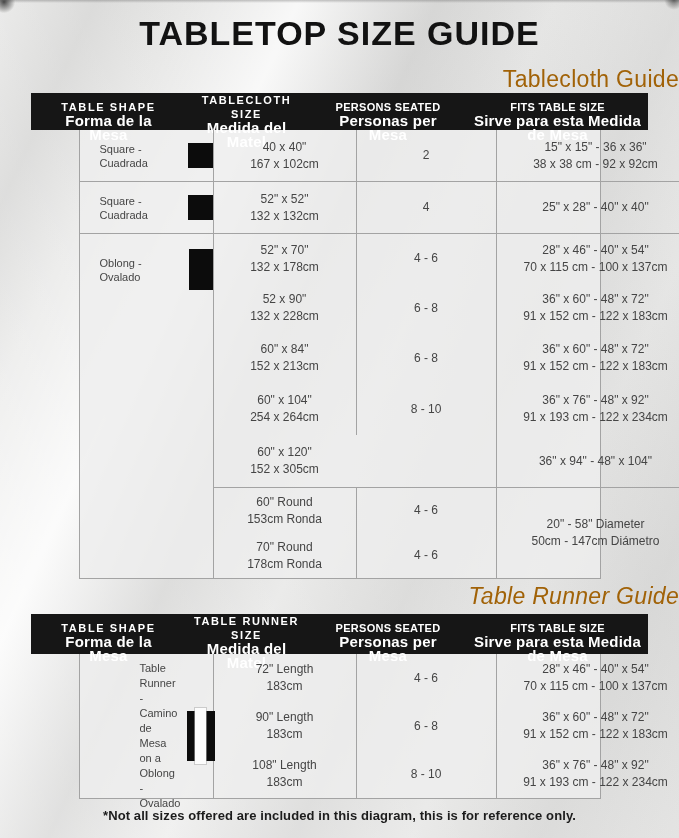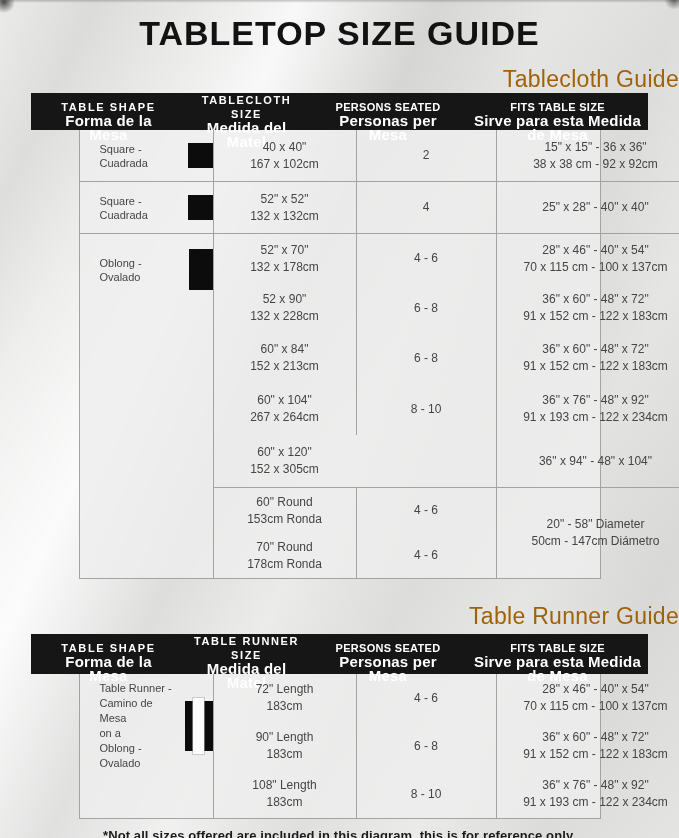--- a/index.html
+++ b/index.html
@@ -18,21 +18,21 @@
         rgba(206,206,205,0.45) 64%, rgba(255,255,255,0) 75%,
         rgba(198,198,197,0.35) 87%, rgba(255,255,255,0) 100%),
       linear-gradient(65deg, rgba(255,255,255,0.55) 0%, rgba(228,228,227,0) 45%,
         rgba(212,212,211,0.35) 72%, rgba(255,255,255,0) 100%);
   }
 
   .main-title { padding-top: 14px; font-size: 34px; line-height: 38px; font-weight: bold;
     letter-spacing: 1px; color: #121212; text-align: center; }
   .sub-title { margin-top: 14px; font-size: 23px; line-height: 26px; color: #a16207;
     text-align: right; letter-spacing: 0.3px; padding-left: 44px; }
-  .sub-title.runner-title { margin-top: 24px; }
+  .sub-title.runner-title { margin-top: 4px; font-style: italic; }
 
   .bar { width: 617px; margin: 0 auto; background: #161616; display: grid;
     grid-template-columns: 133px 143px 140px 199px; align-items: center; padding: 0 1px; }
   .bar.cloth { height: 37px; margin-top: 1px; }
   .bar.runner { height: 40px; margin-top: 5px; }
   .hcell { text-align: center; color: #ffffff; padding-left: 20px; }
   .h1 { font-size: 11px; font-weight: bold; letter-spacing: 1.6px; line-height: 14px; }
   .h1.tight { letter-spacing: 0.3px; }
   .h2 { font-size: 15px; font-weight: bold; letter-spacing: 0.2px; line-height: 14px; }
 
@@ -48,21 +48,21 @@
   .c.first { border-left: none; }
   .bt { border-top: 1px solid #a3a3a3; }
 
   .shape-cell { flex-direction: row; justify-content: flex-start; align-items: center;
     padding-left: 20px; text-align: left; }
   .shape-cell.pt15 { align-items: flex-start; padding-top: 15px; }
   .shape-cell.pt10 { align-items: flex-start; padding-top: 10px; }
   .shape-cell.pt7  { align-items: flex-start; padding-top: 7px; }
   .shape-row { display: flex; align-items: center; gap: 7px; }
   .shape-label { font-size: 11px; line-height: 14px; color: #454545; }
-  .runner-label { font-size: 11px; line-height: 15px; color: #454545; }
+  .runner-label { font-size: 11px; line-height: 15px; color: #454545; margin-left: 40px; }
 
   .icon-square { width: 25px; height: 25px; background: #0c0c0c; flex: none; }
   .icon-oblong { width: 24px; height: 41px; background: #0c0c0c; flex: none; }
   .icon-circle { width: 29px; height: 29px; border-radius: 50%; background: #0c0c0c; flex: none; }
   .icon-runner { position: relative; width: 28px; height: 56px; flex: none; }
   .icon-runner .rb { position: absolute; left: 0; top: 3px; width: 28px; height: 50px; background: #0c0c0c; }
   .icon-runner .rs { position: absolute; left: 8px; top: 0; width: 11px; height: 56px;
     background: #fcfcfc; box-shadow: 0 0 0 1px rgba(175,175,175,0.55); }
 
   .footnote { margin-top: 9px; text-align: center; font-size: 13px; font-weight: bold;
@@ -130,21 +130,21 @@
   <div class="c" style="grid-column:2;grid-row:4">
       <span>52 x 90"</span>
       <span>132 x 228cm</span>
     </div>
   <div class="c" style="grid-column:2;grid-row:5">
       <span>60" x 84"</span>
       <span>152 x 213cm</span>
     </div>
   <div class="c" style="grid-column:2;grid-row:6">
       <span>60" x 104"</span>
-      <span>267 x 264cm</span>
+      <span>254 x 264cm</span>
     </div>
   <div class="c" style="grid-column:2;grid-row:7">
       <span>60" x 120"</span>
       <span>152 x 305cm</span>
     </div>
   <div class="c bt" style="grid-column:2;grid-row:8">
       <span>60" Round</span>
       <span>153cm Ronda</span>
     </div>
   <div class="c" style="grid-column:2;grid-row:9">

